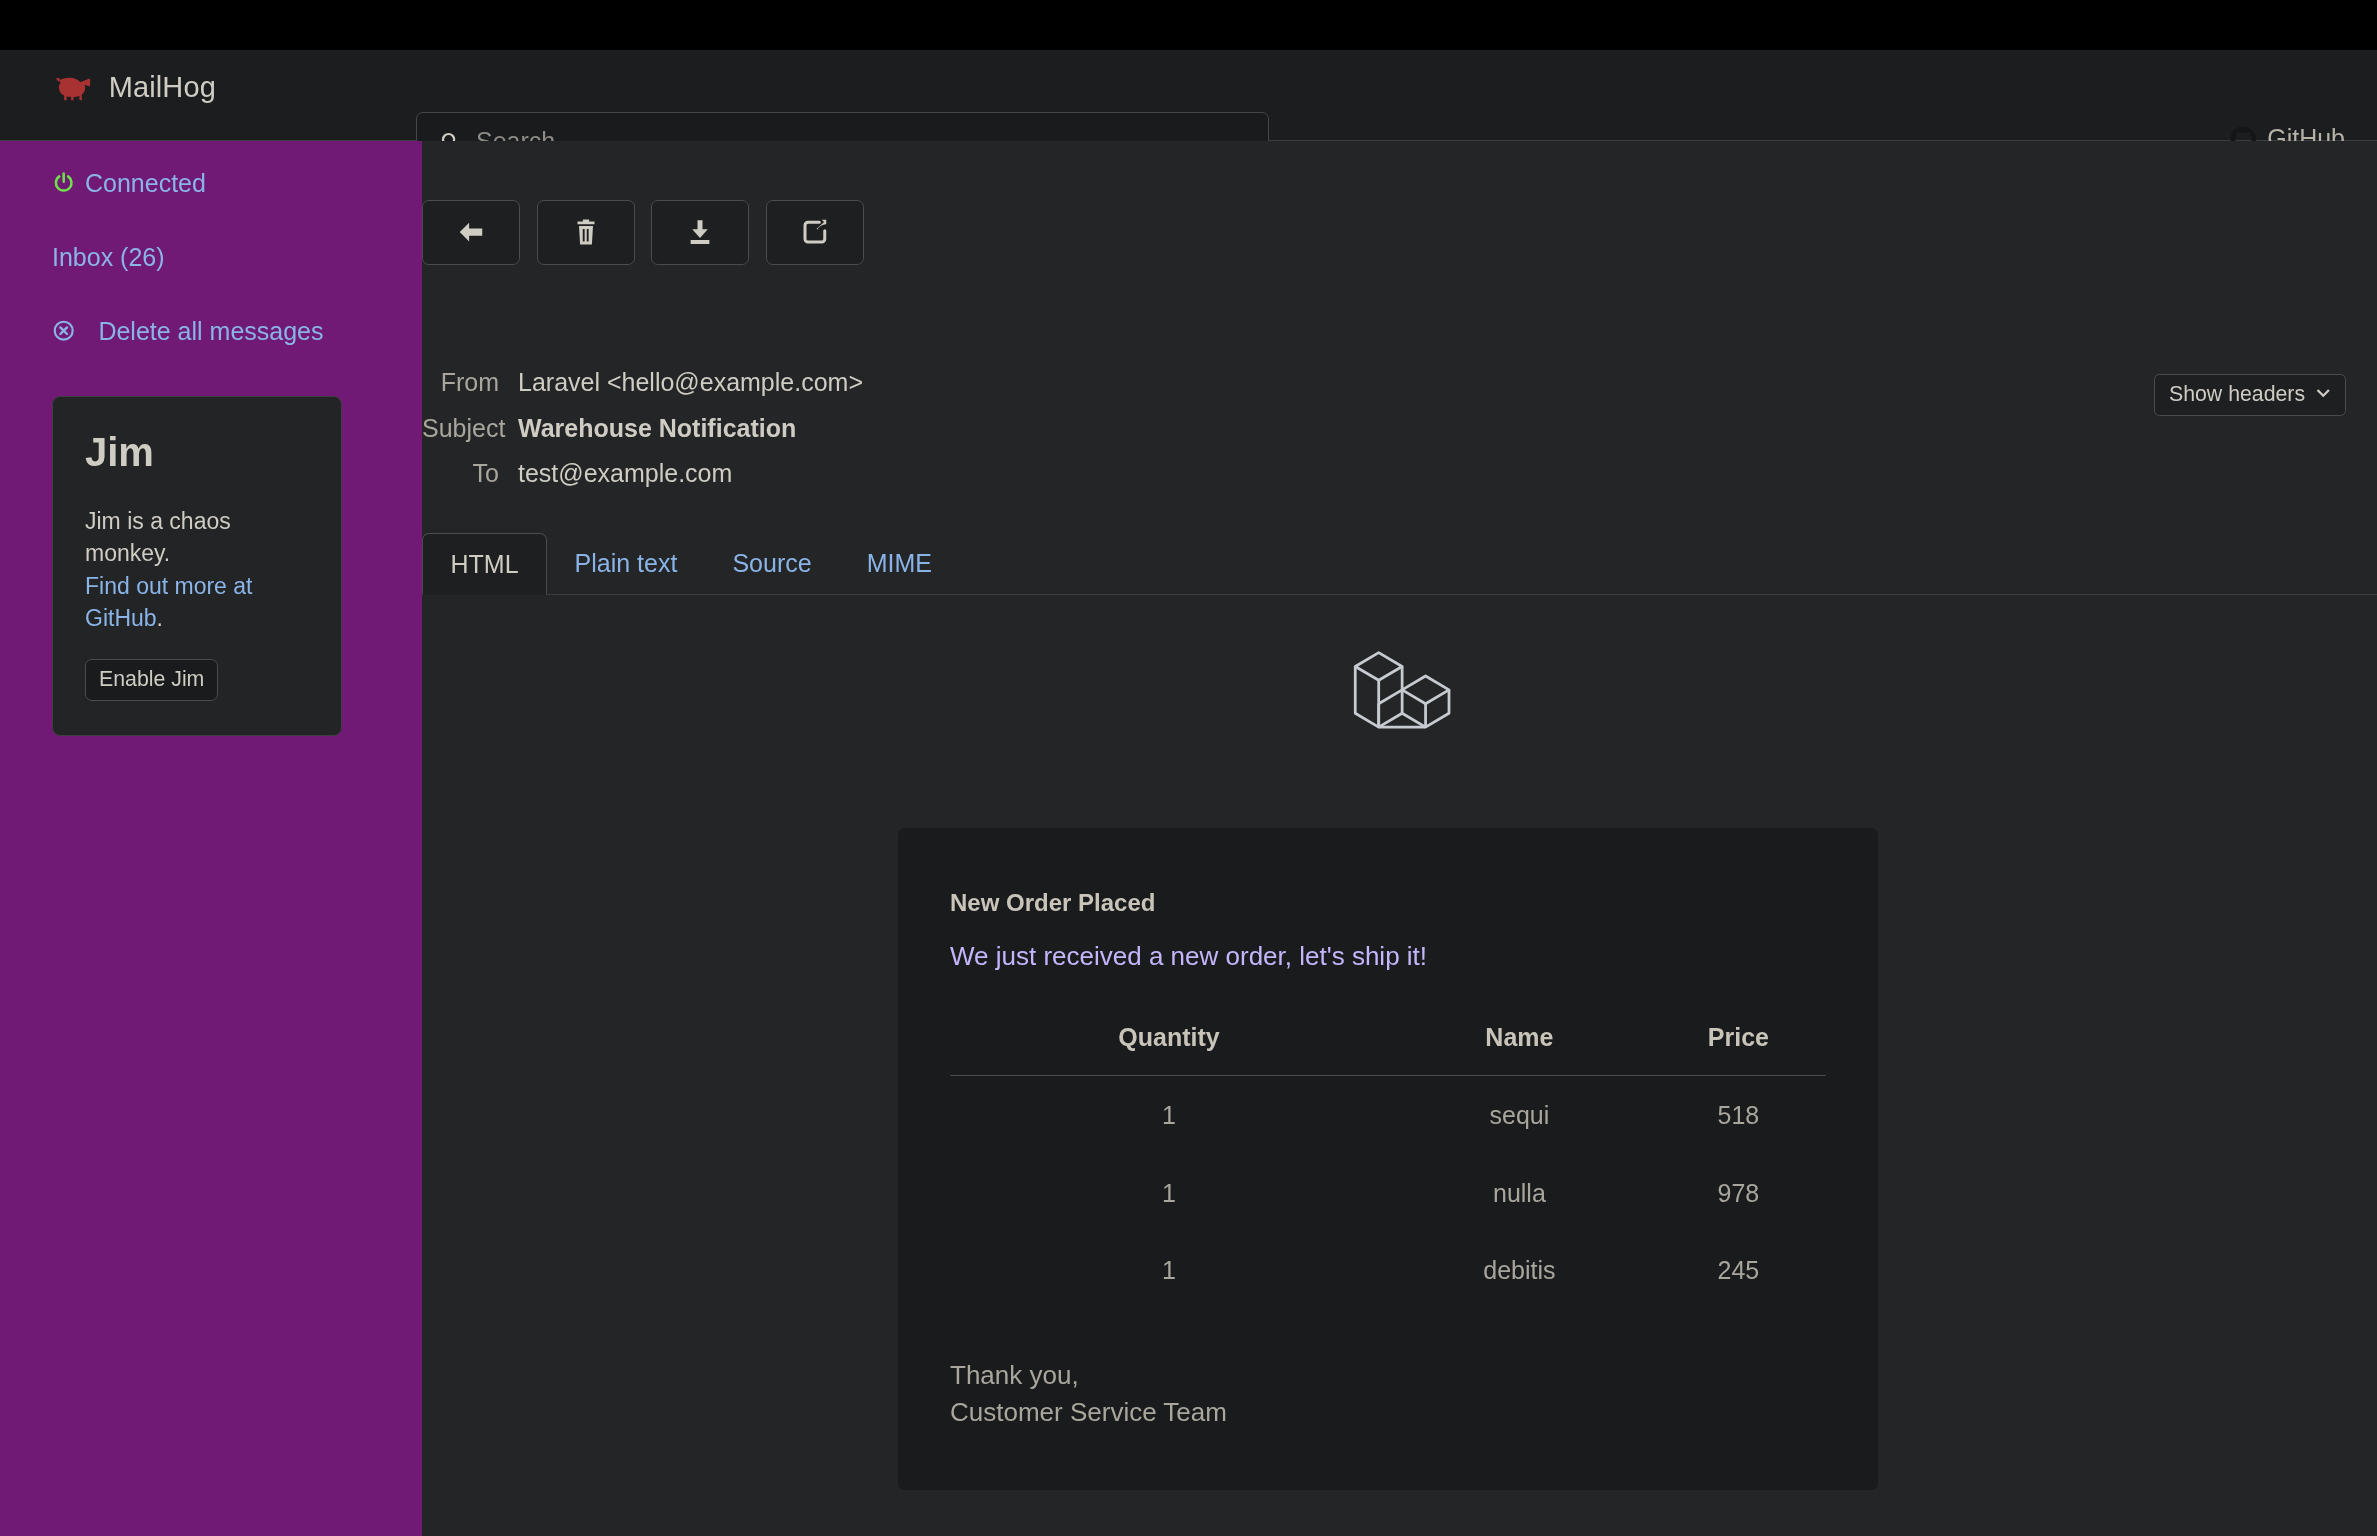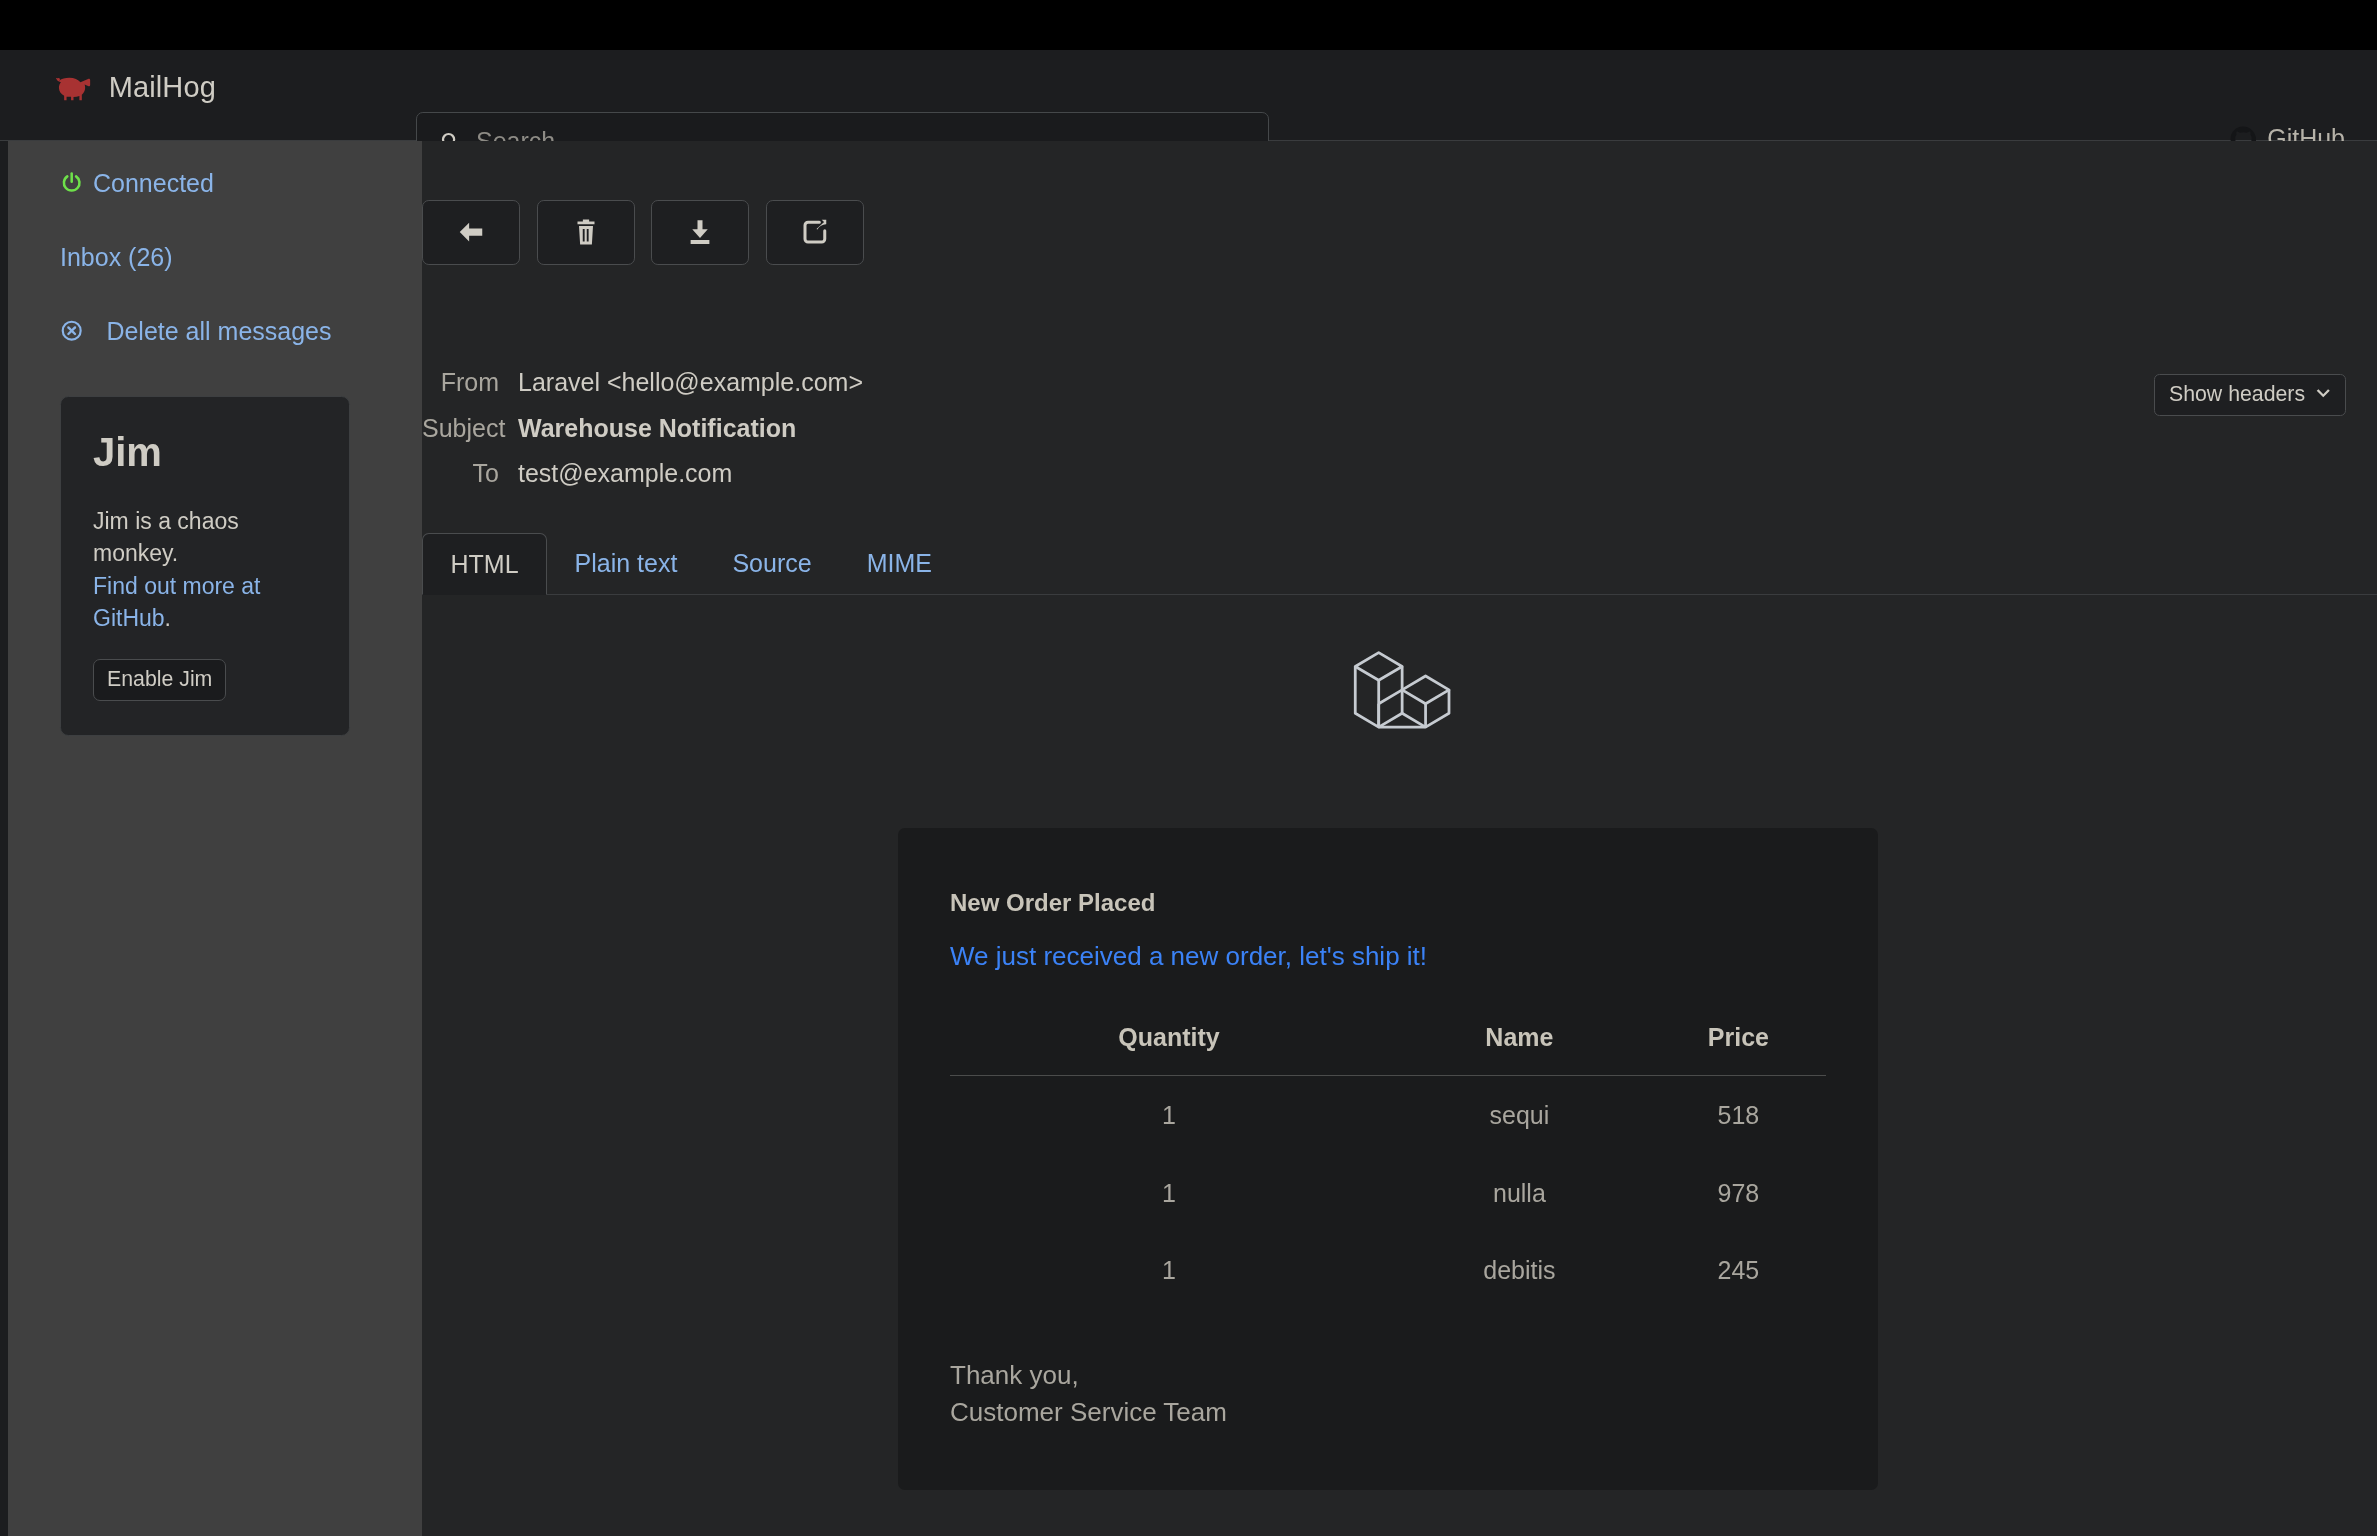--- a/index.html
+++ b/index.html
@@ -82,24 +82,24 @@
     gap: 11px;
     text-decoration: none;
     text-align: right;
   }
   .github-icon { width: 26px; height: 26px; display: block; }
   .github-label { font-size: 25px; color: #b6b2a8; }
 
   
   .sidebar {
     position: absolute;
-    top: 91px; left: 8px;
+    top: 91px; left: 0;
     width: 422px;
     height: 1396px;
-    background: #404040;
+    background: #701a75;
     padding: 27.5px 27.5px 0 52px;
   }
   .side-row {
     display: flex;
     align-items: center;
     gap: 9.6px;
     margin-bottom: 45px;
   }
   .status-icon { width: 23.4px; height: 23.4px; flex: 0 0 auto; }
   .status-text { font-size: 25px; color: #8ab4e8; }
@@ -277,21 +277,21 @@
     padding: 61px 52px 58px 52px;
   }
   .card-title {
     font-size: 24px;
     font-weight: bold;
     color: #c8c4b9;
     margin-bottom: 24px;
   }
   .card-lead {
     font-size: 26px;
-    color: #3b82f6;
+    color: #c4b5fd;
     margin-bottom: 51px;
   }
   table.order {
     width: 100%;
     border-collapse: collapse;
   }
   table.order th {
     font-size: 25px;
     font-weight: bold;
     color: #c8c4b9;

